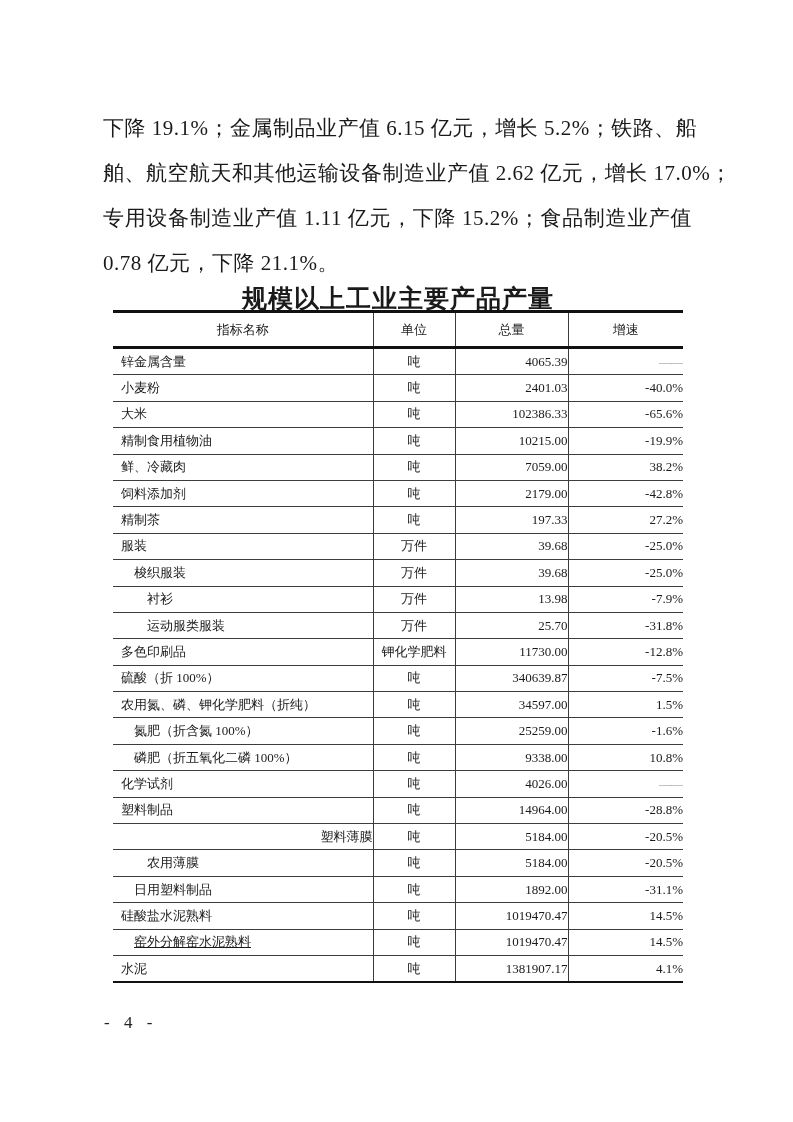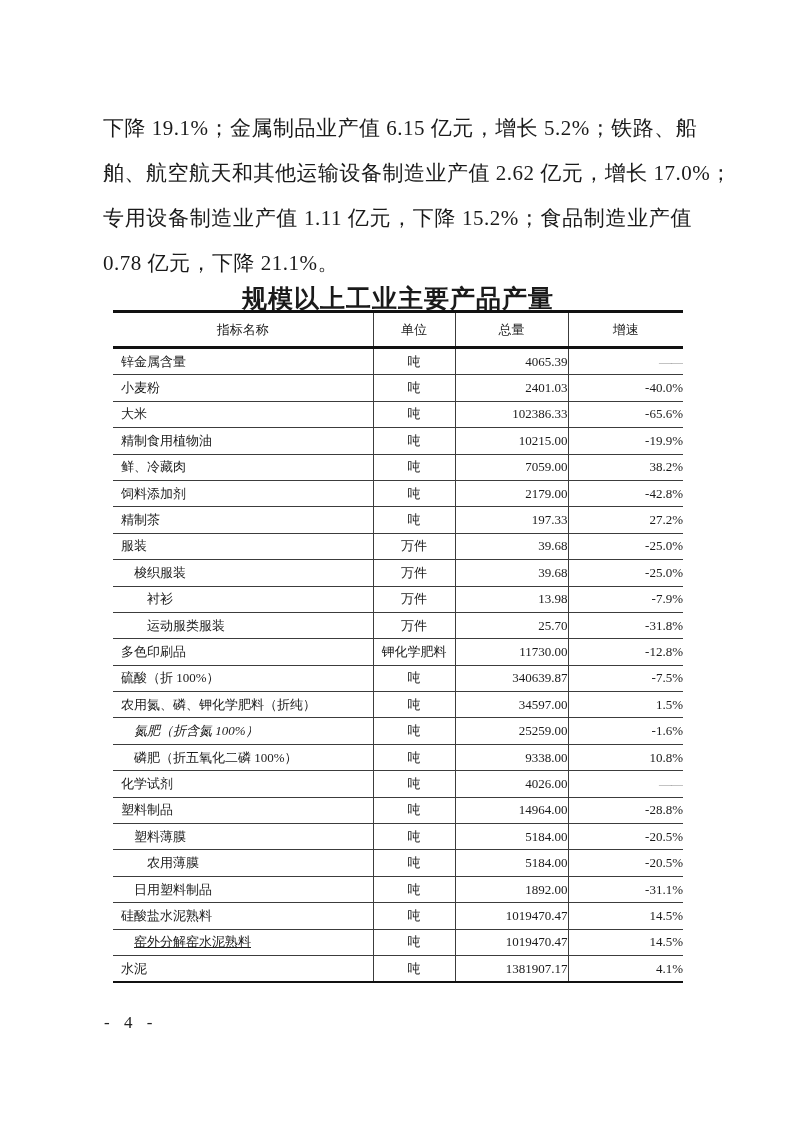--- a/index.html
+++ b/index.html
@@ -196,21 +196,21 @@
           <td class="total-cell">340639.87</td>
           <td class="growth-cell">-7.5%</td>
         </tr>
         <tr>
           <td class="name-cell" style="padding-left: 8px; margin-left: 32px;">农用氮、磷、钾化学肥料（折纯）</td>
           <td class="unit-cell">吨</td>
           <td class="total-cell">34597.00</td>
           <td class="growth-cell">1.5%</td>
         </tr>
         <tr>
-          <td class="name-cell" style="padding-left: 21px; font-style: italic;">氮肥（折含氮 100%）</td>
+          <td class="name-cell" style="padding-left: 21px;">氮肥（折含氮 100%）</td>
           <td class="unit-cell">吨</td>
           <td class="total-cell">25259.00</td>
           <td class="growth-cell">-1.6%</td>
         </tr>
         <tr>
           <td class="name-cell" style="padding-left: 21px;">磷肥（折五氧化二磷 100%）</td>
           <td class="unit-cell">吨</td>
           <td class="total-cell">9338.00</td>
           <td class="growth-cell">10.8%</td>
         </tr>
@@ -220,21 +220,21 @@
           <td class="total-cell">4026.00</td>
           <td class="growth-cell muted">——</td>
         </tr>
         <tr>
           <td class="name-cell" style="padding-left: 8px;">塑料制品</td>
           <td class="unit-cell">吨</td>
           <td class="total-cell">14964.00</td>
           <td class="growth-cell">-28.8%</td>
         </tr>
         <tr>
-          <td class="name-cell" style="padding-left: 21px;">塑料薄膜</td>
+          <td class="name-cell" style="padding-left: 21px; text-align: right;">塑料薄膜</td>
           <td class="unit-cell">吨</td>
           <td class="total-cell">5184.00</td>
           <td class="growth-cell">-20.5%</td>
         </tr>
         <tr>
           <td class="name-cell" style="padding-left: 34px;">农用薄膜</td>
           <td class="unit-cell">吨</td>
           <td class="total-cell">5184.00</td>
           <td class="growth-cell">-20.5%</td>
         </tr>

